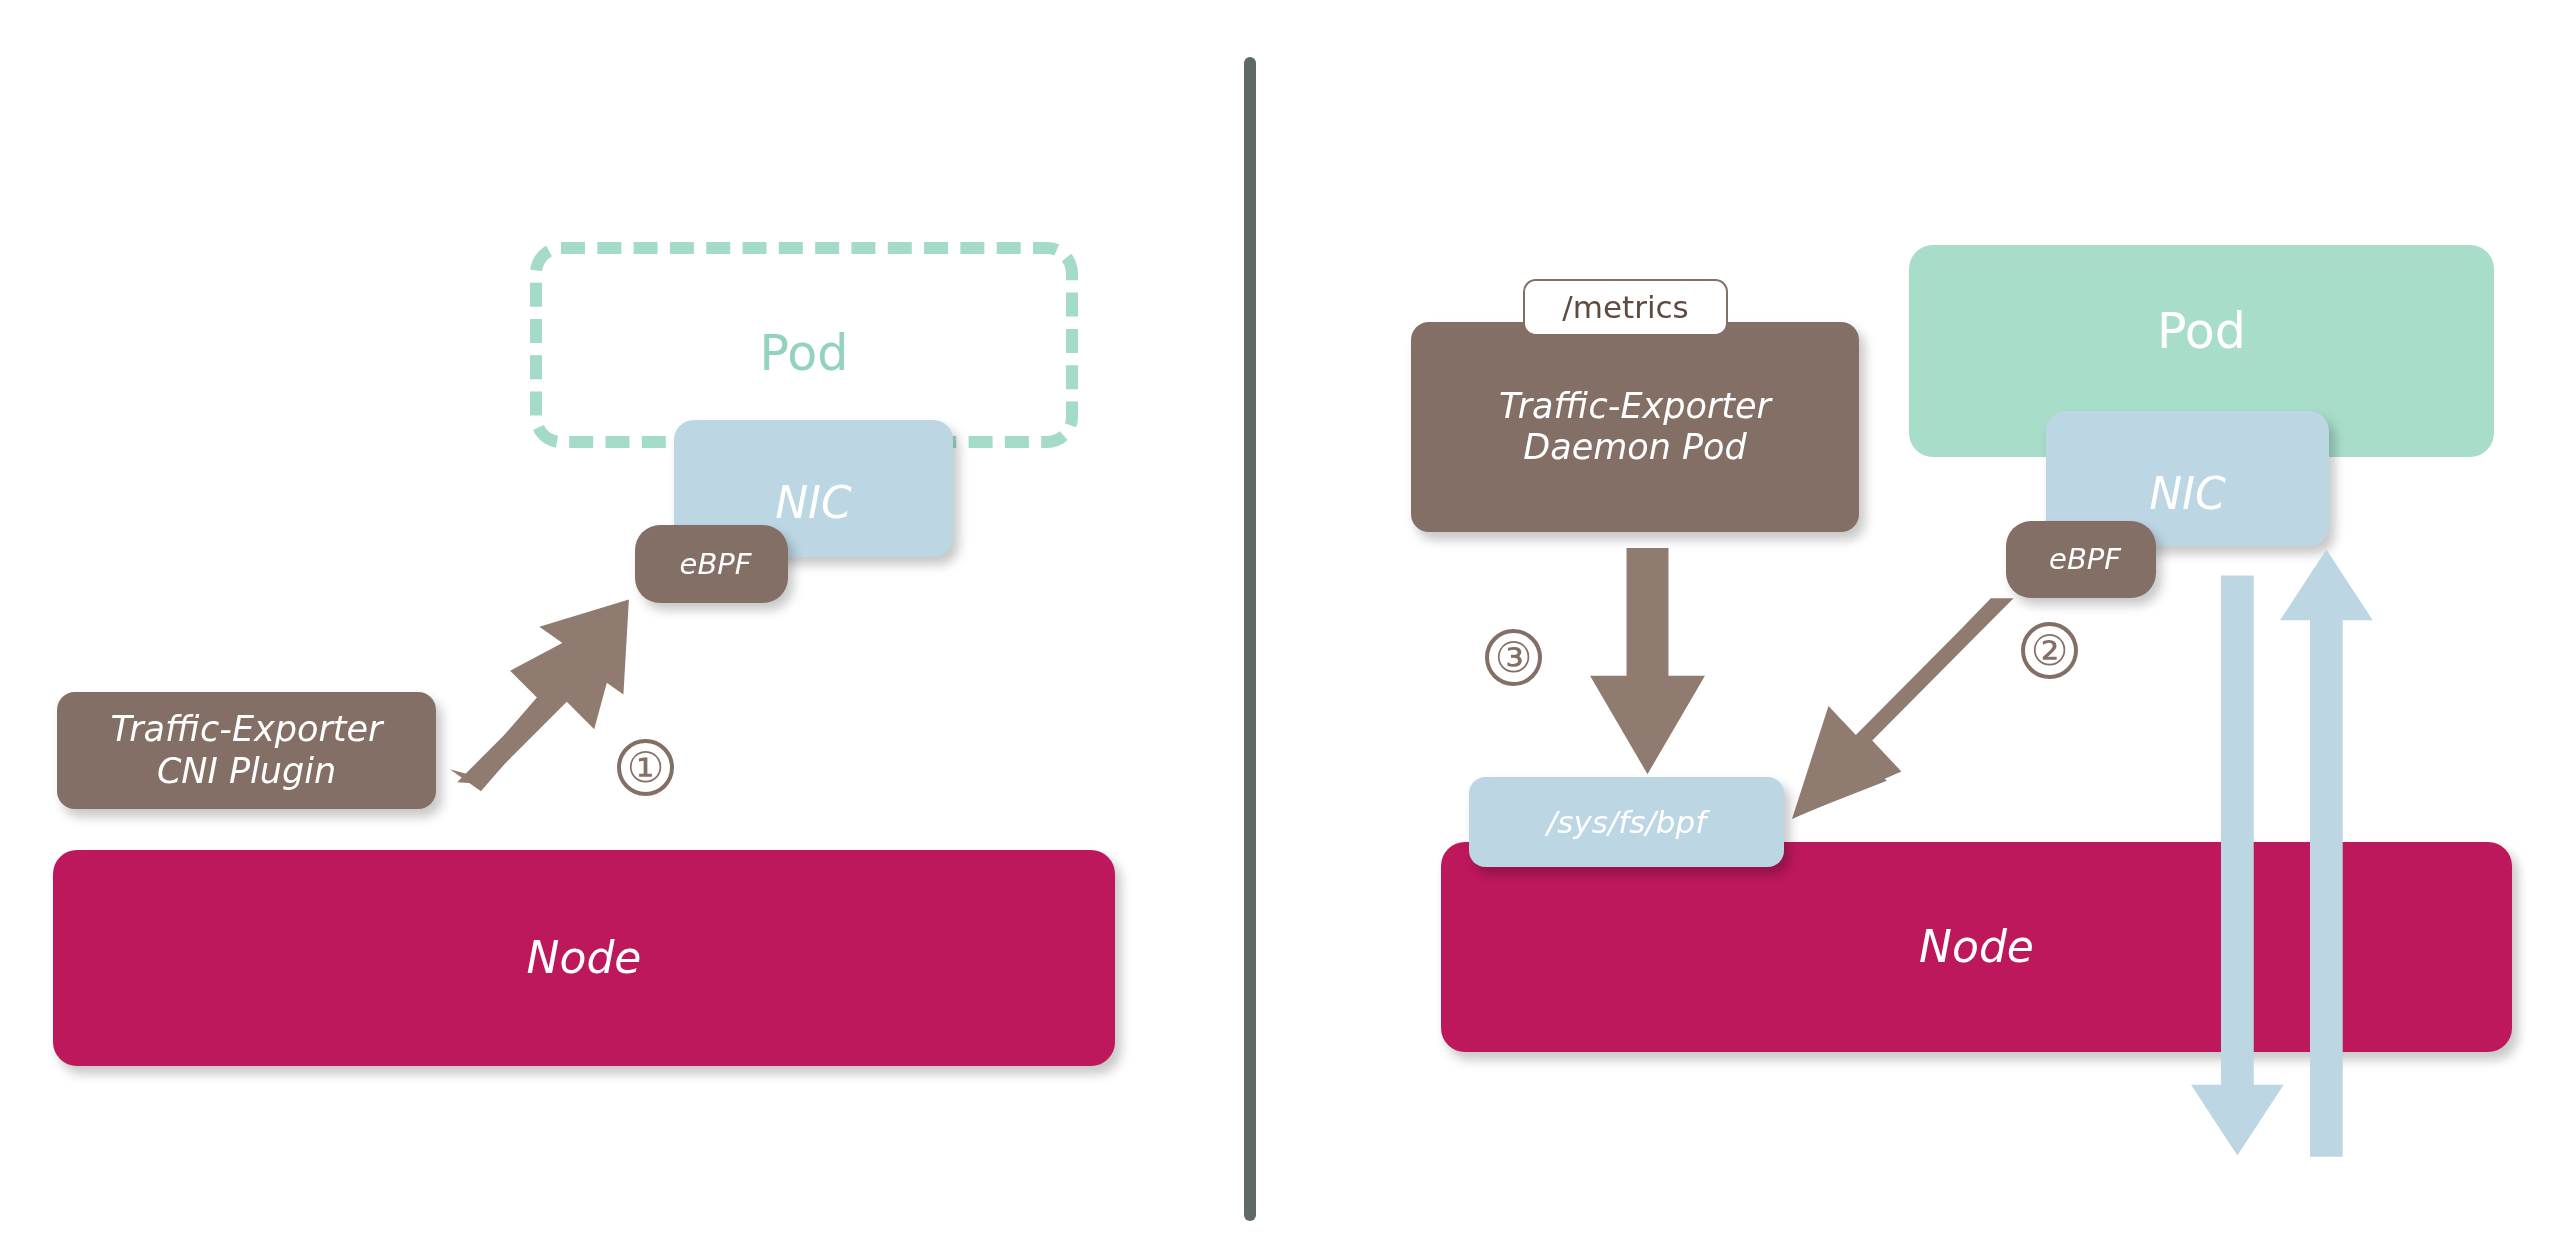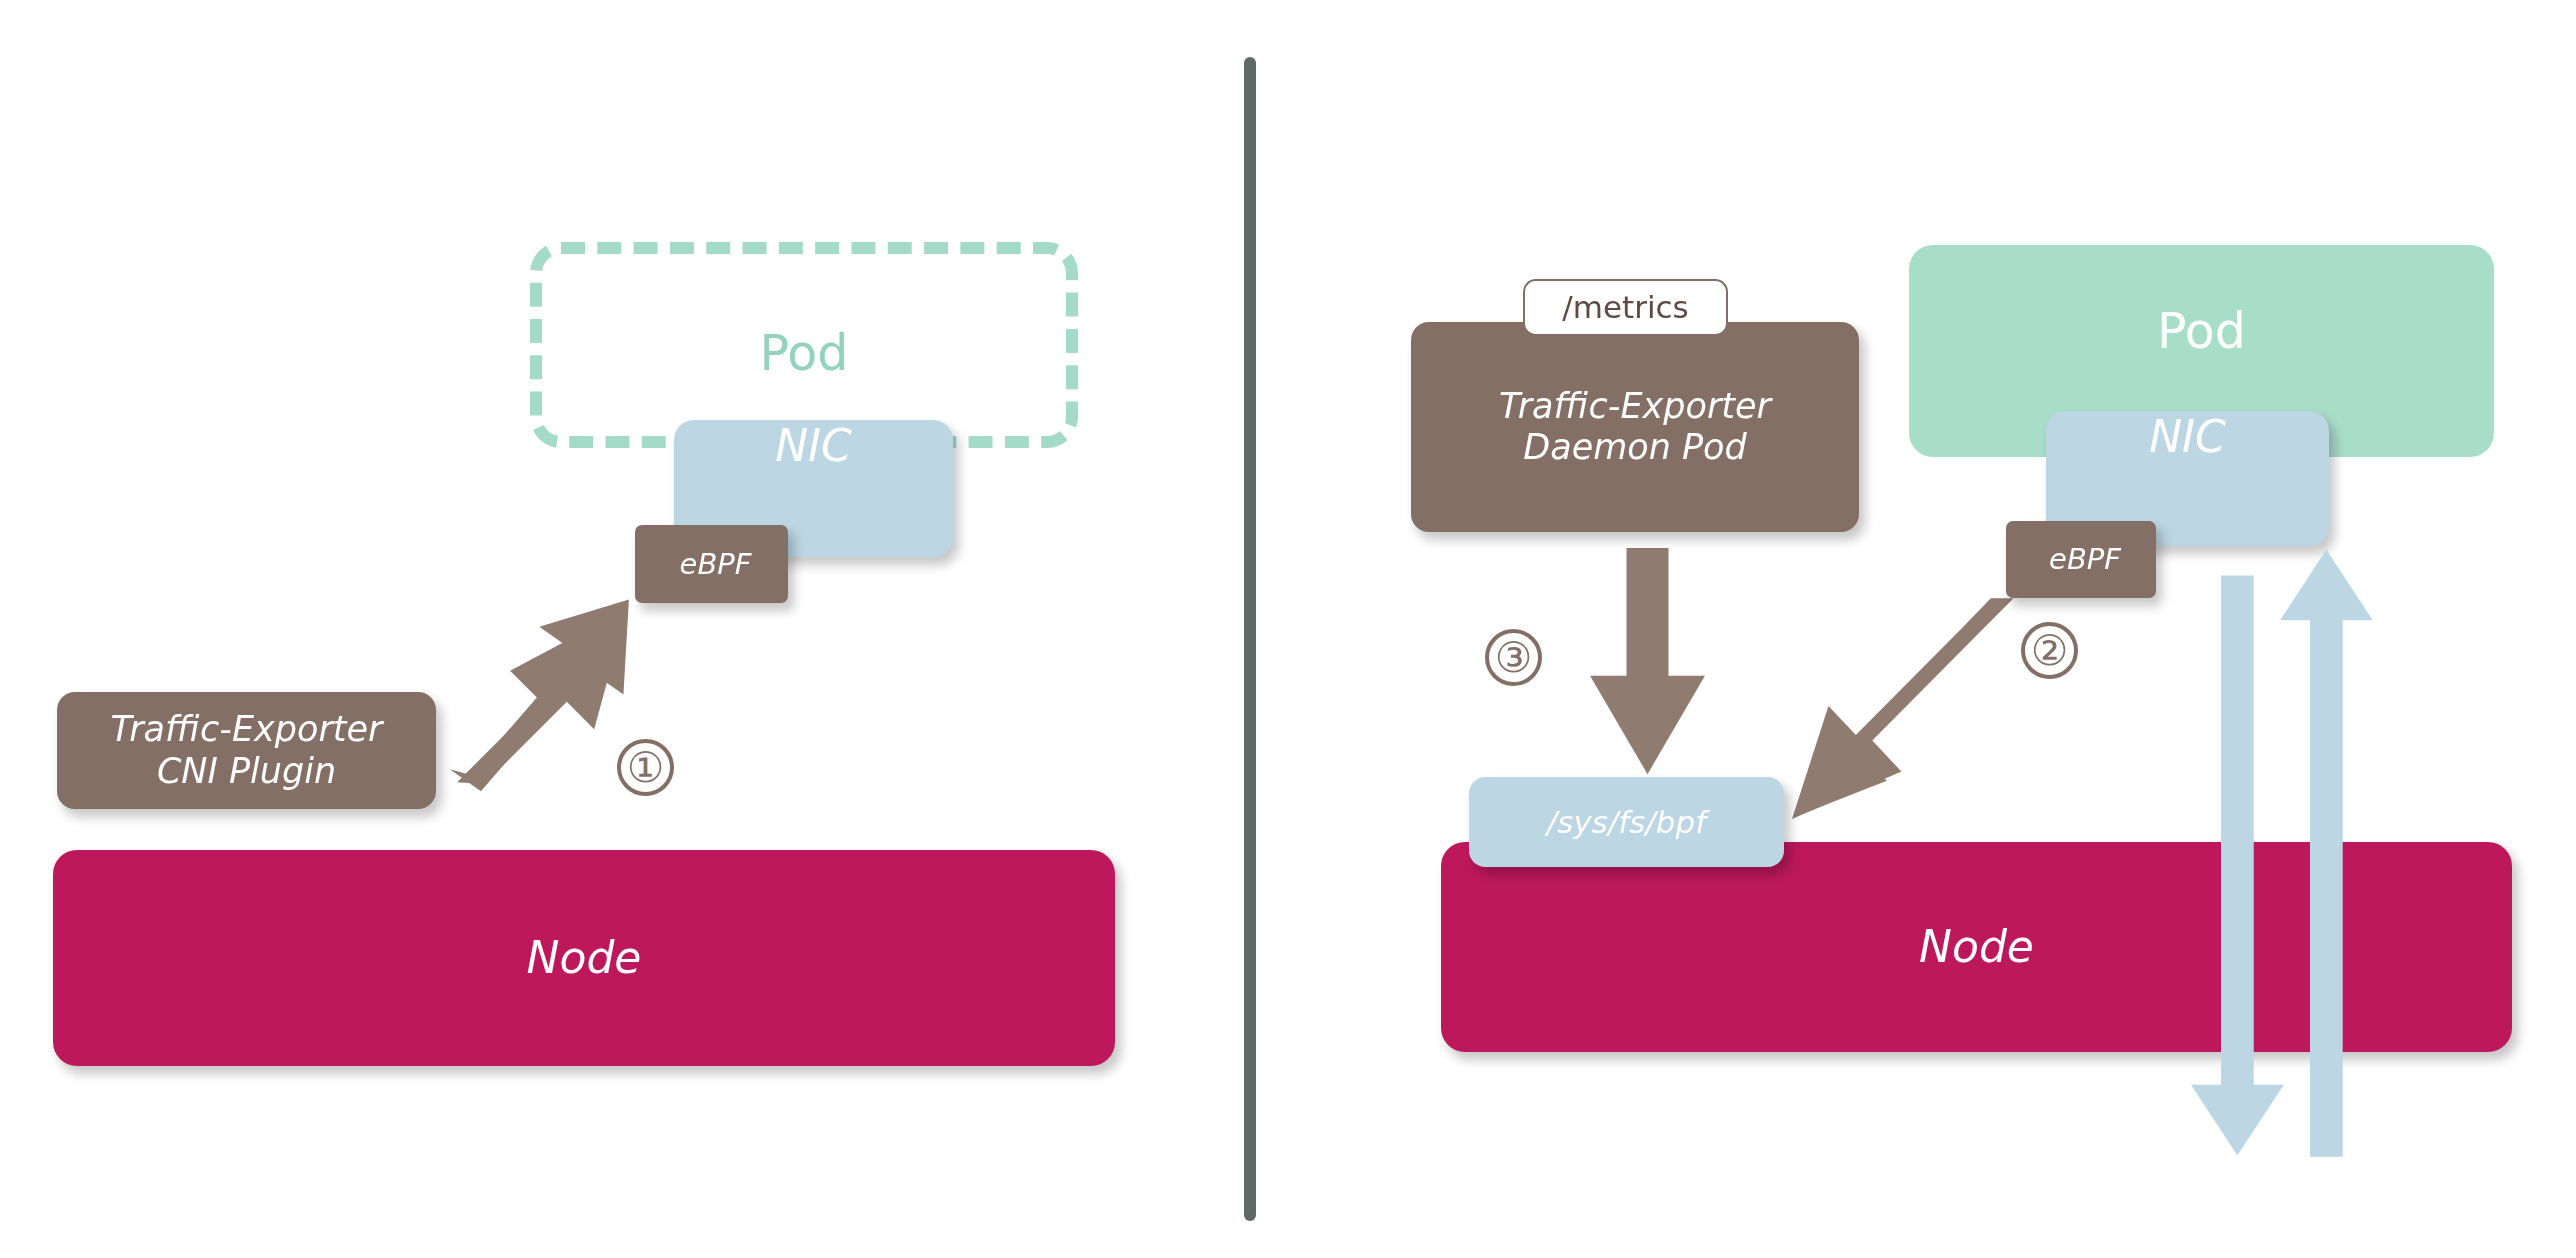--- a/index.html
+++ b/index.html
@@ -61,34 +61,35 @@
     align-items: flex-start;
     padding-top: 58px;
   }
   
   .nic {
     background: #bcd6e3;
     border-radius: 20px;
     color: #ffffff;
     font-size: 44px;
     align-items: flex-start;
+    padding-top: 57px;
   }
   .bpffs {
     background: #bcd6e3;
     border-radius: 16.4px;
     color: #ffffff;
     font-size: 31px;
   }
   
   .brown {
     background: #836f65;
     border-radius: 18px;
     color: #ffffff;
   }
-  .ebpf { font-size: 29px; border-radius: 7px; padding-left: 8px; }
+  .ebpf { font-size: 29px; border-radius: 25px; padding-left: 8px; }
   .exporter { font-size: 35px; }
   
   .tab {
     background: #ffffff;
     border: 2.7px solid #836f65;
     border-radius: 12.8px;
     color: #5e4a40;
     font-size: 31px;
     z-index: 6;
   }

